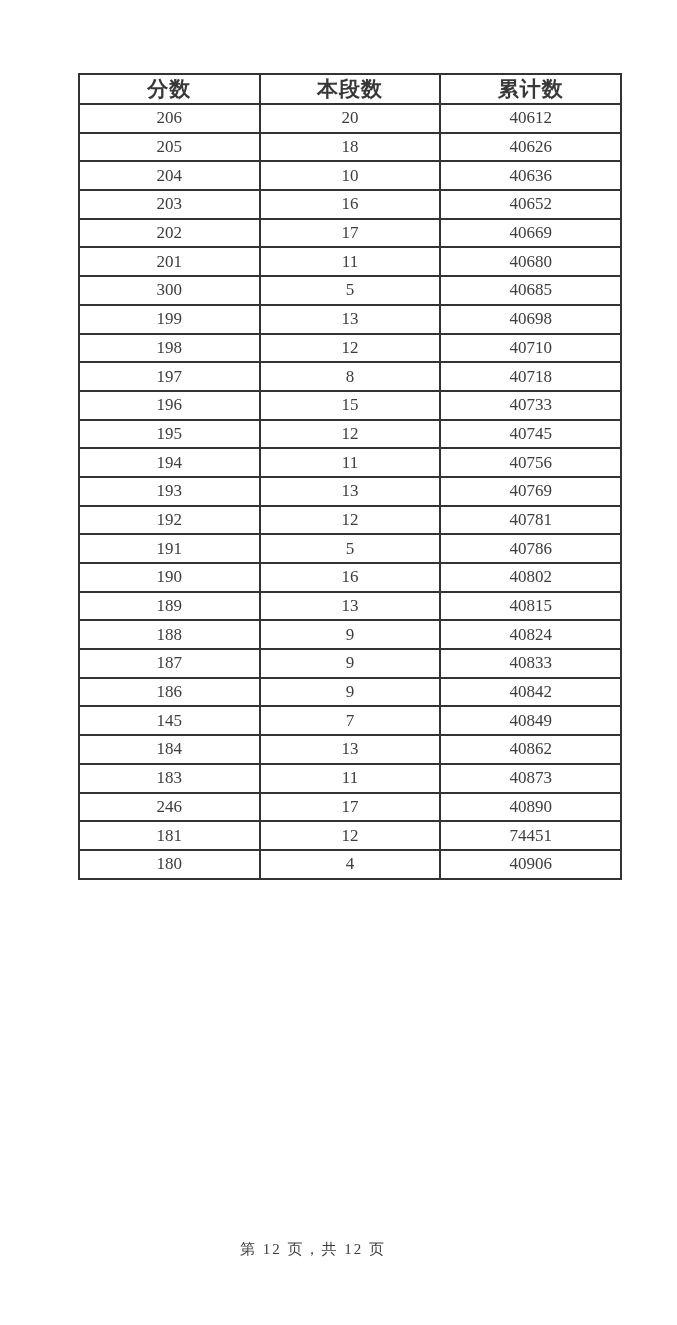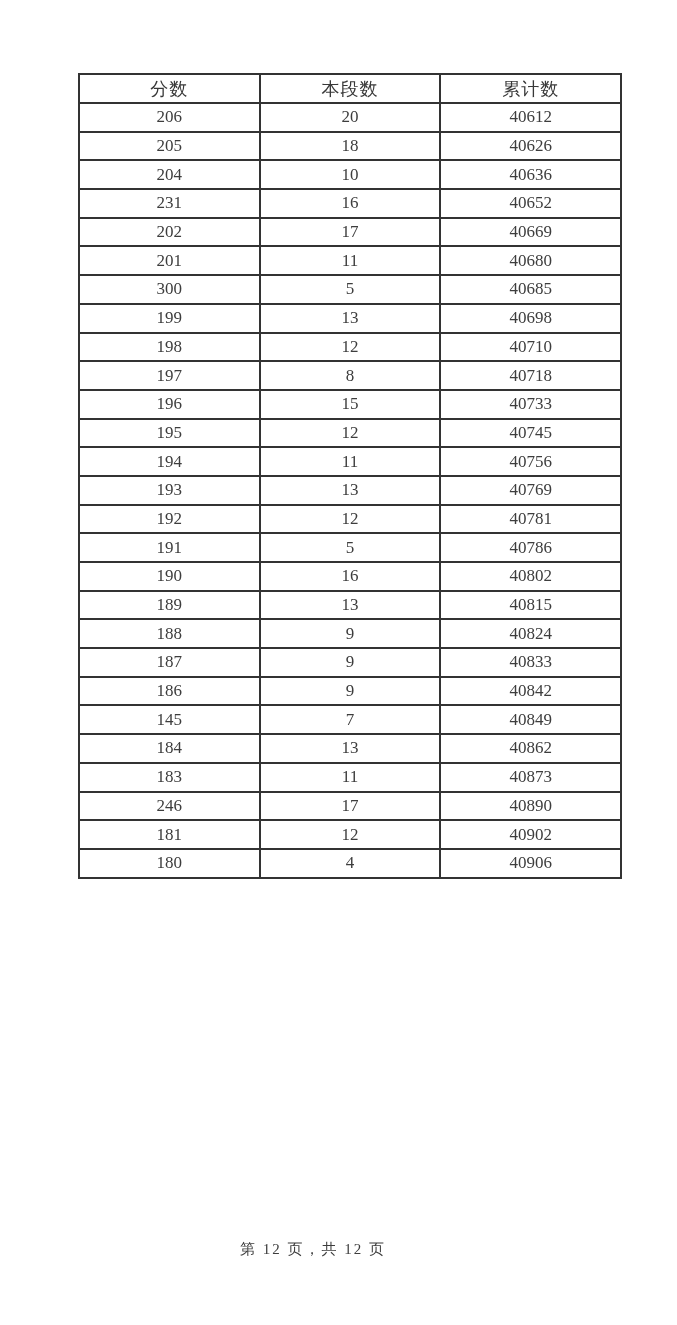--- a/index.html
+++ b/index.html
@@ -34,22 +34,22 @@
   table.score-table td {
     border: 2px solid #333333;
     text-align: center;
     vertical-align: middle;
     font-family: "Liberation Serif", "DejaVu Serif", serif;
     color: #3d3d3d;
   }
 
   table.score-table th {
     height: 29px;
-    font-size: 18px;
-    font-weight: normal;
+    font-size: 21px;
+    font-weight: bold;
     letter-spacing: 1px;
     color: #383838;
   }
 
   table.score-table td {
     height: 28.7px;
     font-size: 17px;
     font-weight: normal;
   }
 
@@ -89,21 +89,21 @@
           <td>205</td>
           <td>18</td>
           <td>40626</td>
         </tr>
         <tr>
           <td>204</td>
           <td>10</td>
           <td>40636</td>
         </tr>
         <tr>
-          <td>231</td>
+          <td>203</td>
           <td>16</td>
           <td>40652</td>
         </tr>
         <tr>
           <td>202</td>
           <td>17</td>
           <td>40669</td>
         </tr>
         <tr>
           <td>201</td>
@@ -201,21 +201,21 @@
           <td>40873</td>
         </tr>
         <tr>
           <td>246</td>
           <td>17</td>
           <td>40890</td>
         </tr>
         <tr>
           <td>181</td>
           <td>12</td>
-          <td>40902</td>
+          <td>74451</td>
         </tr>
         <tr>
           <td>180</td>
           <td>4</td>
           <td>40906</td>
         </tr>
       </tbody>
   </table>
 
   <div class="footer">第 12 页，共 12 页</div>

